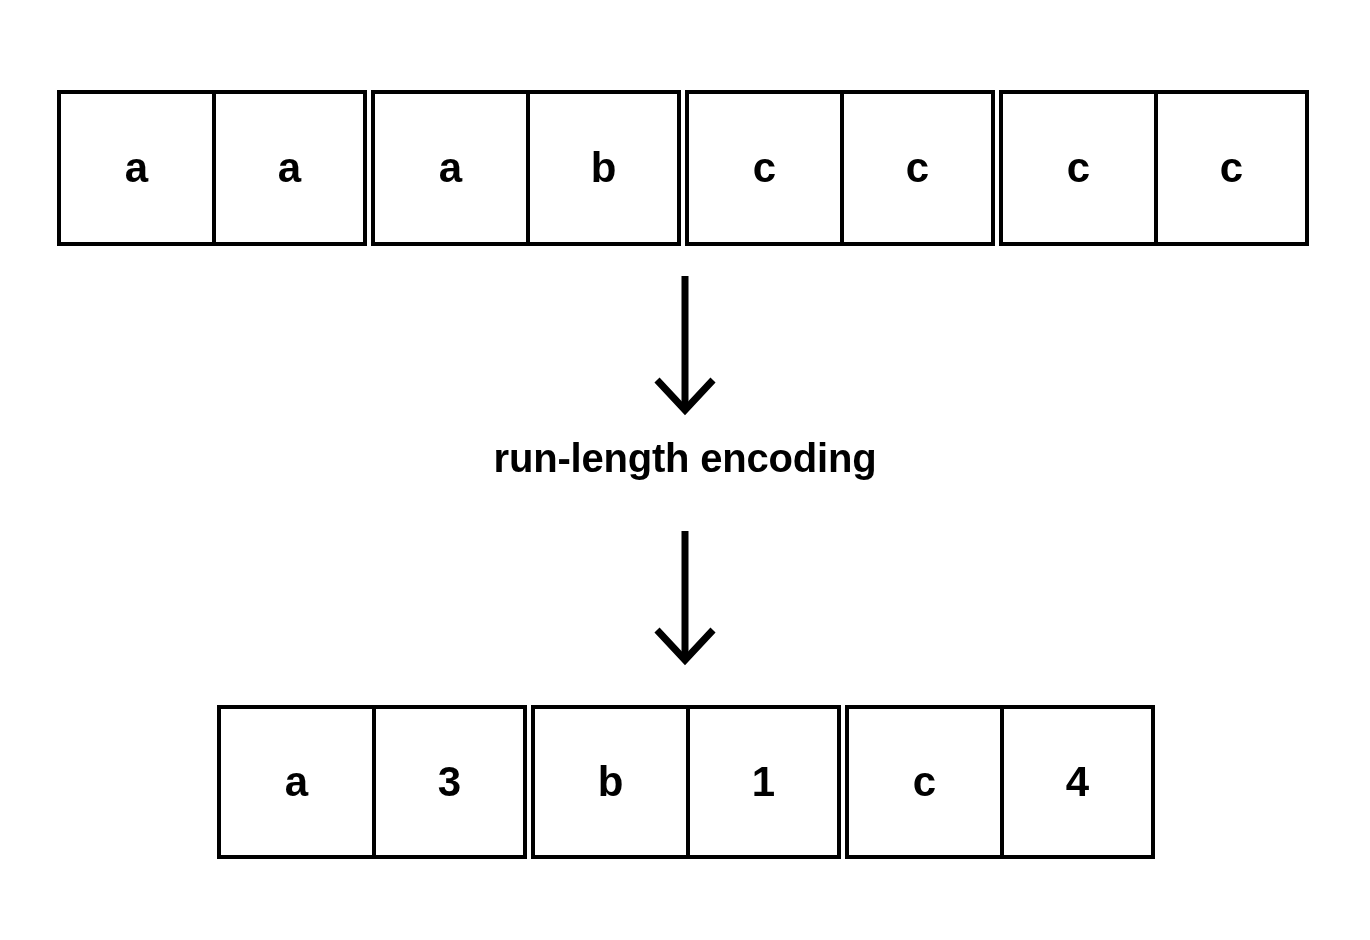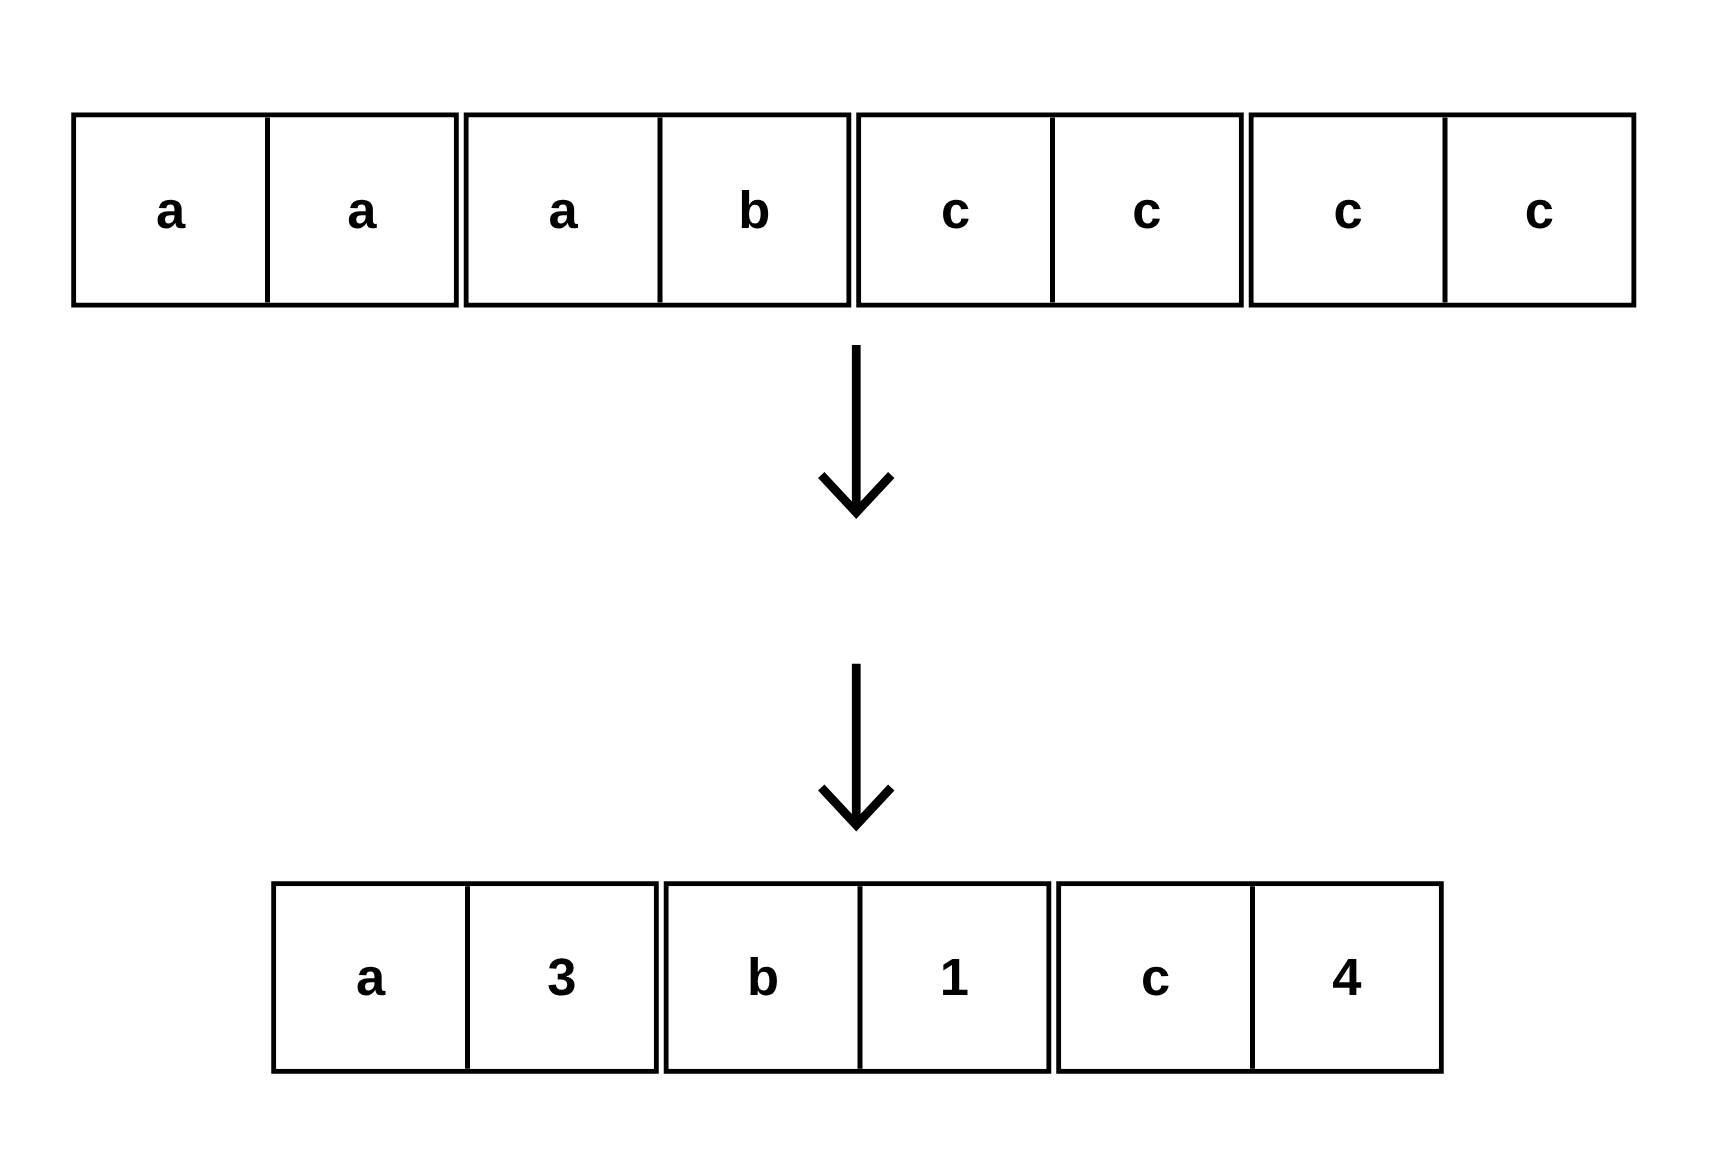--- a/index.html
+++ b/index.html
@@ -123,20 +123,21 @@
     </div>
   </div>
 
   <div class="arrow" id="arrow-top">
     <svg width="90" height="150" viewBox="0 0 90 150" xmlns="http://www.w3.org/2000/svg">
       <line x1="45" y1="6" x2="45" y2="136" stroke="#000000" stroke-width="7"></line>
       <polyline points="17,110 45,140 73,110" fill="none" stroke="#000000" stroke-width="7" stroke-linecap="butt" stroke-linejoin="miter"></polyline>
     </svg>
   </div>
 
+  <div id="caption">run-length encoding</div>
 
   <div class="arrow" id="arrow-bottom">
     <svg width="90" height="145" viewBox="0 0 90 145" xmlns="http://www.w3.org/2000/svg">
       <line x1="45" y1="6" x2="45" y2="131" stroke="#000000" stroke-width="7"></line>
       <polyline points="17,105 45,135 73,105" fill="none" stroke="#000000" stroke-width="7" stroke-linecap="butt" stroke-linejoin="miter"></polyline>
     </svg>
   </div>
 
   <div class="cell-row" id="output-row">
     <div class="cell-group">

